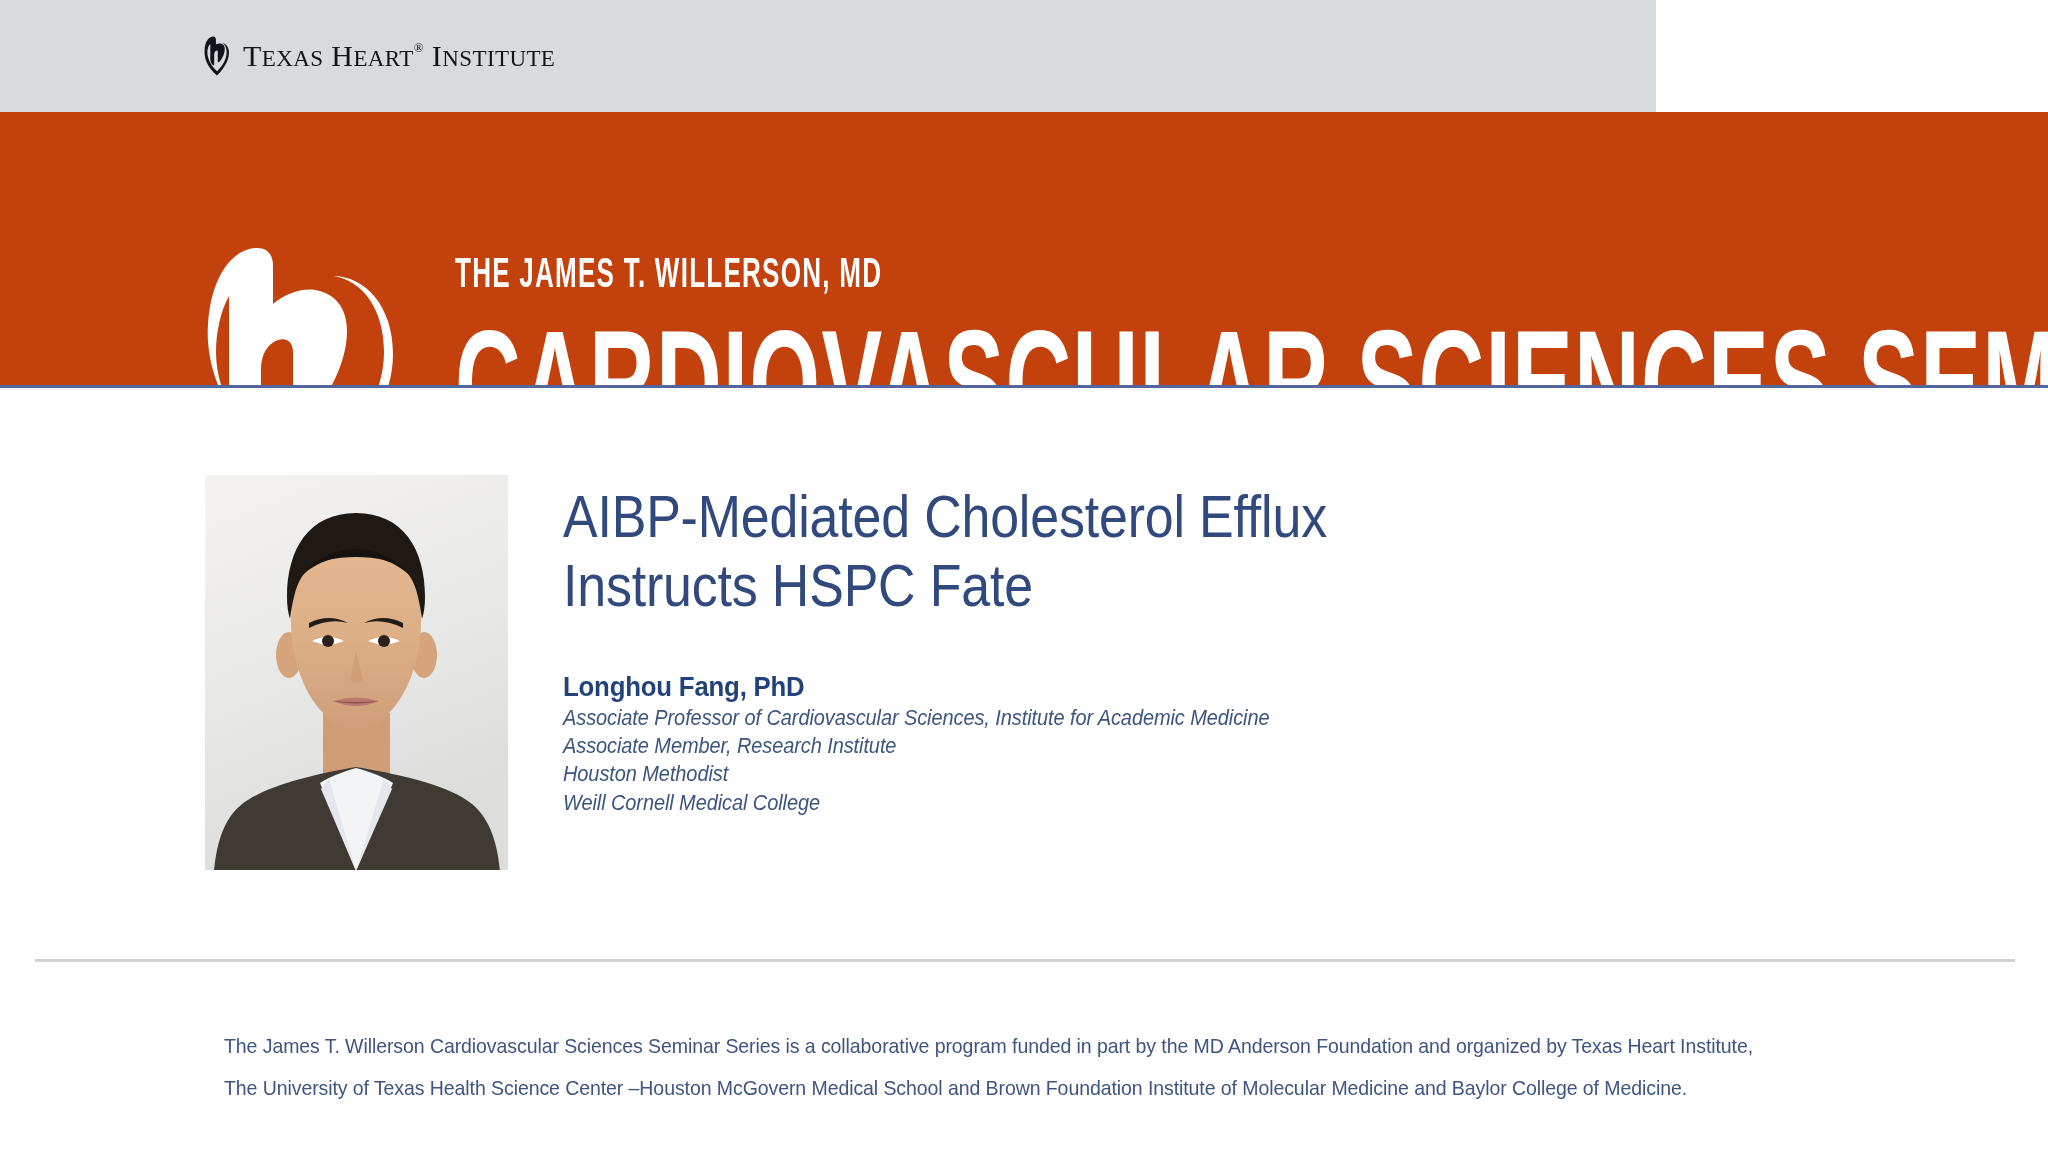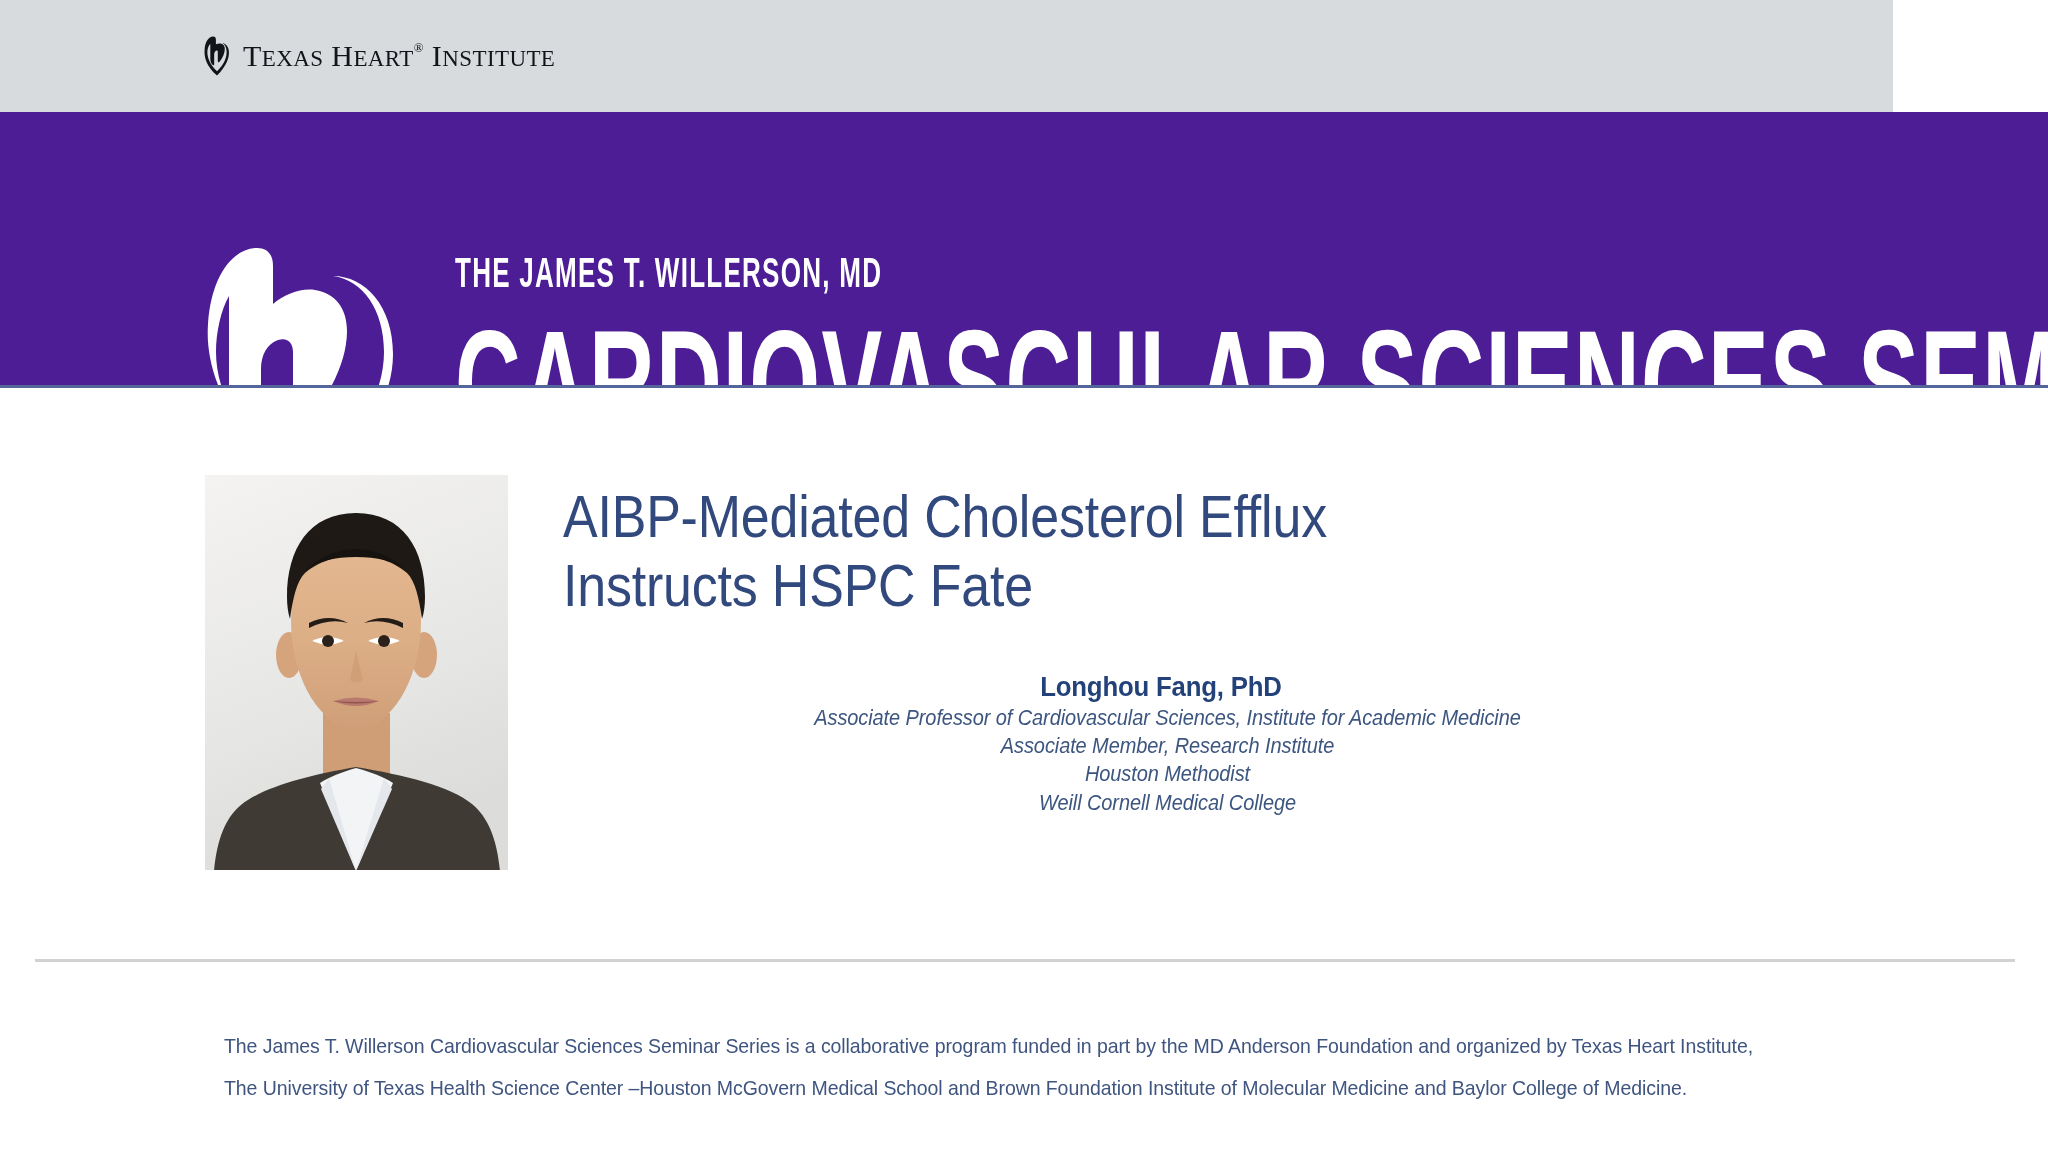--- a/index.html
+++ b/index.html
@@ -6,21 +6,21 @@
   html, body {
     width:2048px; height:1152px;
     background:#ffffff;
     font-family:"Liberation Sans", sans-serif;
     overflow:hidden;
   }
   .page { position:relative; width:2048px; height:1152px; background:#fff; }
 
   
   .topbar {
-    position:absolute; left:0; top:0; width:1893px; height:112px;
+    position:absolute; left:0; top:0; width:1656px; height:112px;
     background:#d8dbde;
     display:flex; align-items:center;
   }
   .thi-logo { display:flex; align-items:center; margin-left:204px; }
   .thi-mark { width:26px; height:40px; margin-right:13px; flex:none; }
   .thi-words {
     font-family:"Liberation Serif", serif;
     color:#111418;
     font-size:30px;
     letter-spacing:0.4px;
@@ -29,21 +29,21 @@
     position:relative;
   }
   .thi-words .sc { font-size:23px; }
   .thi-words .reg {
     font-size:13px; vertical-align:super; position:relative; top:-3px; left:0px;
   }
 
   
   .banner {
     position:absolute; left:0; top:112px; width:2048px; height:276px;
-    background:#4c1d95;
+    background:#c2410c;
     border-bottom:3px solid #54659b;
     overflow:hidden;
   }
   .banner-heart {
     position:absolute; left:205px; top:124px;
     width:190px; height:254px;
   }
   .banner-text {
     position:absolute; left:455px; top:140px;
   }
@@ -89,21 +89,21 @@
     font-size:59px;
     line-height:1.17;
     font-weight:normal;
     letter-spacing:-0.2px;
     transform:scaleX(0.88);
     transform-origin:left top;
     white-space:nowrap;
   }
   .talk-title .l2 { display:block; }
 
-  .speaker-block { margin-top:48px;text-align:center; }
+  .speaker-block { margin-top:48px; }
   .speaker-name {
     color:#234279;
     font-size:28px;
     font-weight:bold;
     letter-spacing:-0.2px;
     line-height:1.25;
     transform:scaleX(0.92);
     transform-origin:left top;
     white-space:nowrap;
   }

